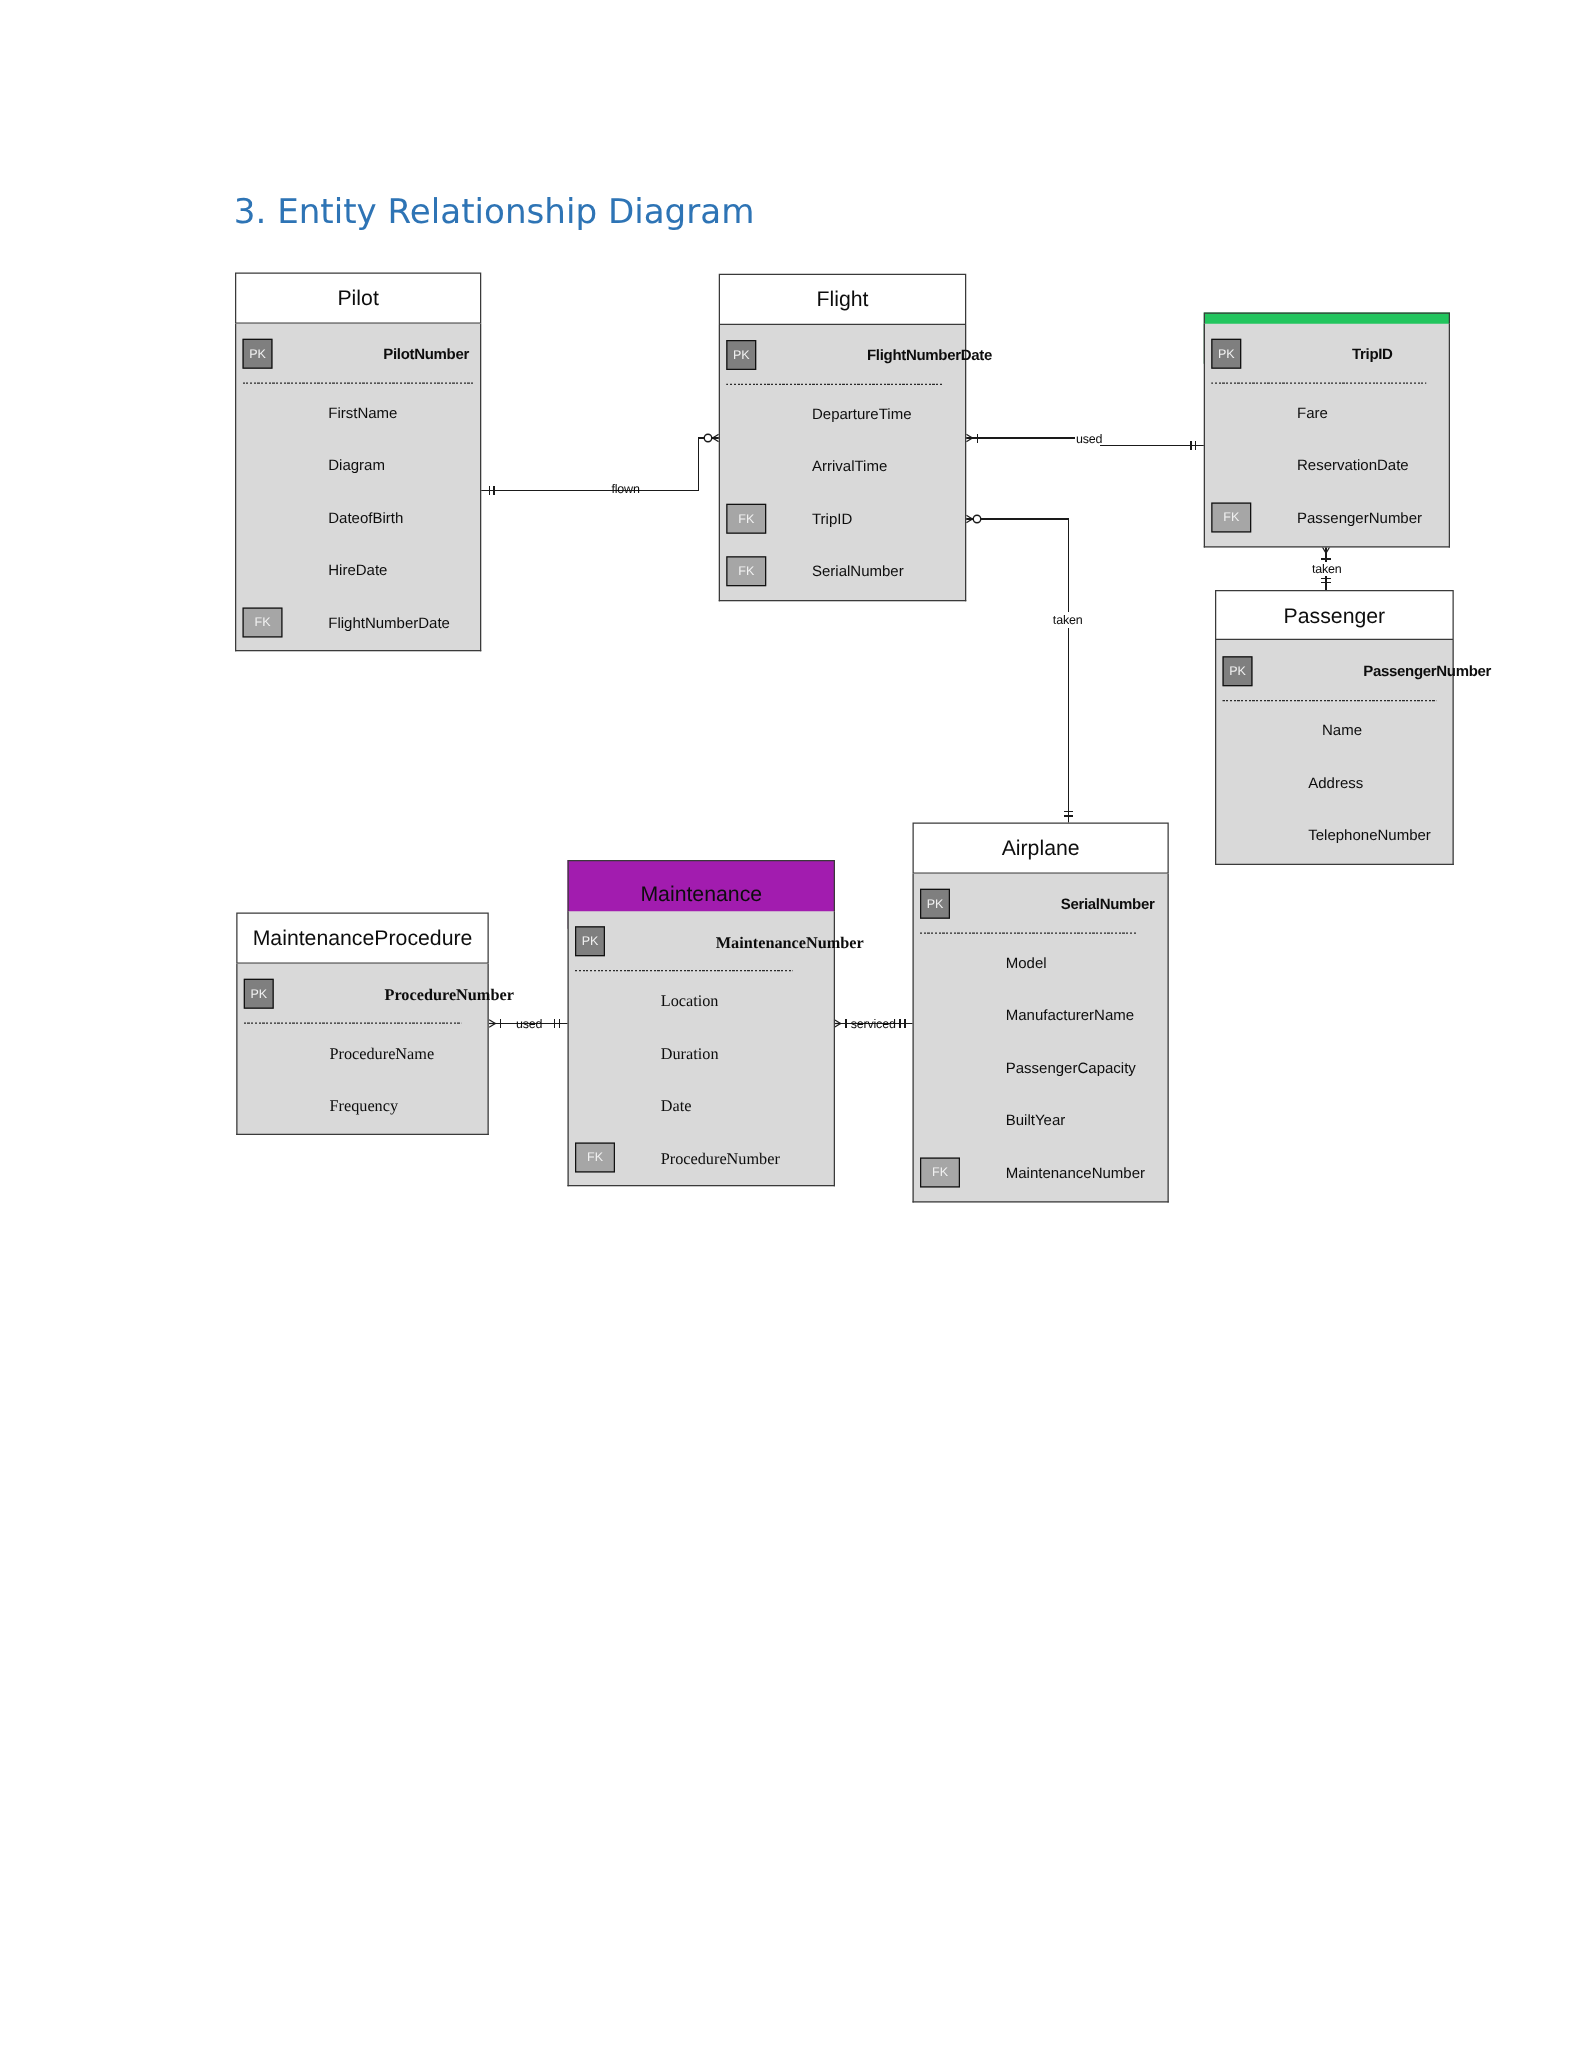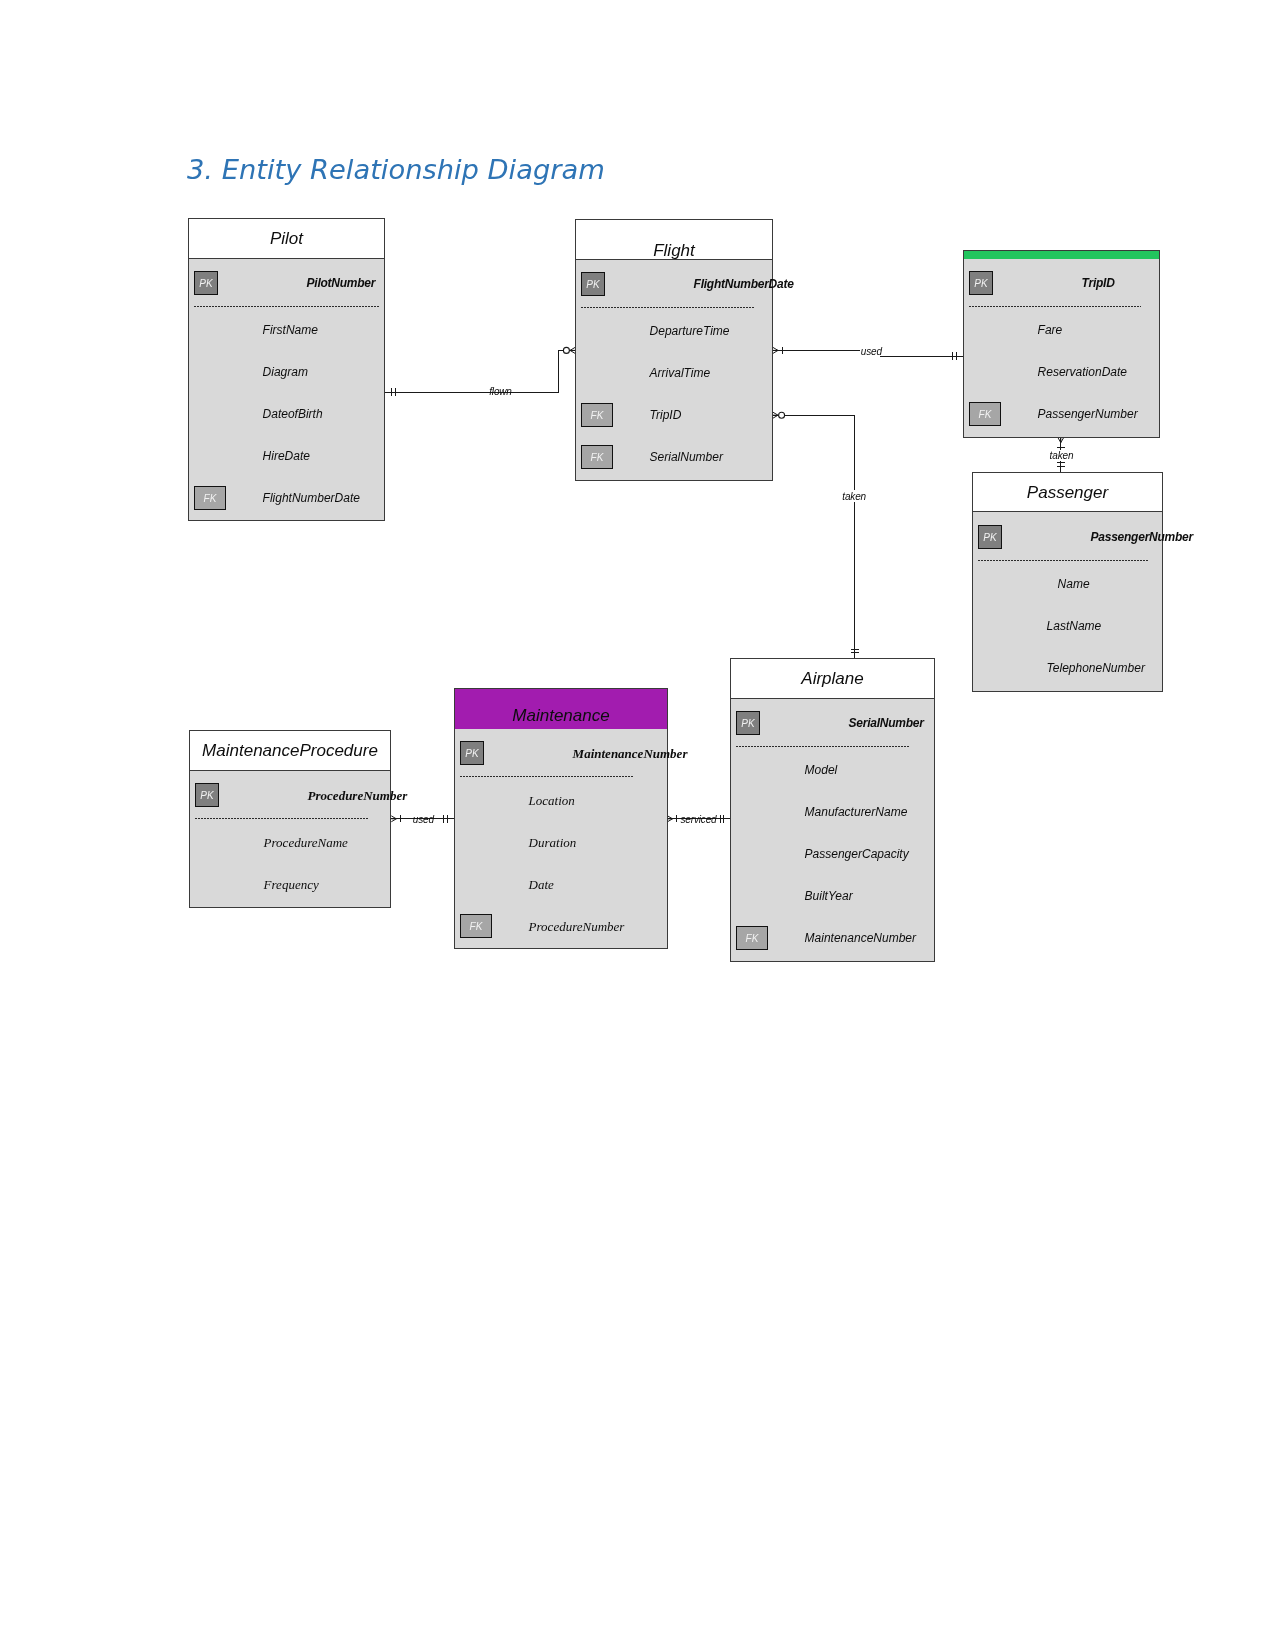--- a/index.html
+++ b/index.html
@@ -1,19 +1,19 @@
 <!DOCTYPE html>
 <html><head>
 <meta charset="utf-8">
 <title>Entity Relationship Diagram</title>
 <style>
   html,body{margin:0;padding:0;background:#ffffff;}
   body{width:1275px;height:1650px;position:relative;overflow:hidden;
        font-family:"Liberation Sans", sans-serif;}
-  #page{position:absolute;left:0;top:0;width:1275px;height:1650px;background:#ffffff;font-style:italic;}
+  #page{position:absolute;left:0;top:0;width:1275px;height:1650px;background:#ffffff;}
 
   .doc-title{position:absolute;left:187px;top:156px;font-size:27.3px;color:#2E74B5;
          font-family:"DejaVu Sans", sans-serif;font-weight:400;white-space:nowrap;line-height:1;}
 
   .entity{position:absolute;box-sizing:border-box;}
   .ehead{position:absolute;left:0;top:0;right:0;box-sizing:border-box;
          background:#ffffff;border:1px solid #3a3a3a;
          display:flex;align-items:center;justify-content:center;}
   .ehead .etitle{font-size:17px;color:#0d0d0d;font-family:"Liberation Sans",sans-serif;
                  line-height:1;white-space:nowrap;}
@@ -133,21 +133,21 @@
         <div class="keybox pk" style="background: rgb(127, 127, 127); left: 6px; top: 53px; width: 24px; height: 24px;">PK</div>
         <div class="sep" style="left: 5.7px; width: 185px; top: 87.8px;"></div>
         <div class="attr" style="left: 74.6px; top: 105.5px;">FirstName</div>
         <div class="attr" style="left: 74.6px; top: 147.5px;">Diagram</div>
         <div class="attr" style="left: 74.6px; top: 189.5px;">DateofBirth</div>
         <div class="attr" style="left: 74.6px; top: 231.5px;">HireDate</div>
         <div class="attr" style="left: 74.6px; top: 273.5px;">FlightNumberDate</div>
         <div class="keybox fk" style="background: rgb(166, 166, 166); left: 6px; top: 267.5px; width: 32px; height: 24px;">FK</div>
       </div>
       <div class="entity" style="left: 575px; top: 219px; width: 198px; height: 262px;">
-        <div class="ehead" style="background: rgb(255, 255, 255); border-color: rgb(58, 58, 58); height: 41px; align-items: flex-end;">
+        <div class="ehead" style="background: rgb(255, 255, 255); border-color: rgb(58, 58, 58); height: 41px;">
           <span class="etitle">Flight</span>
         </div>
         <div class="ebody" style="background: rgb(217, 217, 217); border-color: rgb(58, 58, 58); top: 41px;"></div>
         <div class="attr b" style="left: 74.6px; top: 59px;">FlightNumberDate</div>
         <div class="keybox pk" style="background: rgb(127, 127, 127); left: 6px; top: 53px; width: 24px; height: 24px;">PK</div>
         <div class="sep" style="left: 5.7px; width: 173px; top: 87.8px;"></div>
         <div class="attr" style="left: 74.6px; top: 105.5px;">DepartureTime</div>
         <div class="attr" style="left: 74.6px; top: 147.5px;">ArrivalTime</div>
         <div class="attr" style="left: 74.6px; top: 189.5px;">TripID</div>
         <div class="keybox fk" style="background: rgb(166, 166, 166); left: 6px; top: 183.5px; width: 32px; height: 24px;">FK</div>
@@ -169,21 +169,21 @@
       </div>
       <div class="entity" style="left: 972px; top: 472px; width: 191px; height: 220px;">
         <div class="ehead" style="background: rgb(255, 255, 255); border-color: rgb(58, 58, 58); height: 40px;">
           <span class="etitle">Passenger</span>
         </div>
         <div class="ebody" style="background: rgb(217, 217, 217); border-color: rgb(58, 58, 58); top: 40px;"></div>
         <div class="attr b" style="left: 74.6px; top: 59px;">PassengerNumber</div>
         <div class="keybox pk" style="background: rgb(127, 127, 127); left: 6px; top: 53px; width: 24px; height: 24px;">PK</div>
         <div class="sep" style="left: 5.7px; width: 171.5px; top: 87.8px;"></div>
         <div class="attr" style="left: 74.6px; top: 105.5px; padding-left: 11px;">Name</div>
-        <div class="attr" style="left: 74.6px; top: 147.5px;">LastName</div>
+        <div class="attr" style="left: 74.6px; top: 147.5px;">Address</div>
         <div class="attr" style="left: 74.6px; top: 189.5px;">TelephoneNumber</div>
       </div>
       <div class="entity" style="left: 189px; top: 730px; width: 202px; height: 178px;">
         <div class="ehead" style="background: rgb(255, 255, 255); border-color: rgb(58, 58, 58); height: 41px;">
           <span class="etitle">MaintenanceProcedure</span>
         </div>
         <div class="ebody" style="background: rgb(217, 217, 217); border-color: rgb(58, 58, 58); top: 41px;"></div>
         <div class="attr b serif" style="left: 74.6px; top: 59px;">ProcedureNumber</div>
         <div class="keybox pk" style="background: rgb(127, 127, 127); left: 6px; top: 53px; width: 24px; height: 24px;">PK</div>
         <div class="sep" style="left: 5.7px; width: 174.5px; top: 87.8px;"></div>

